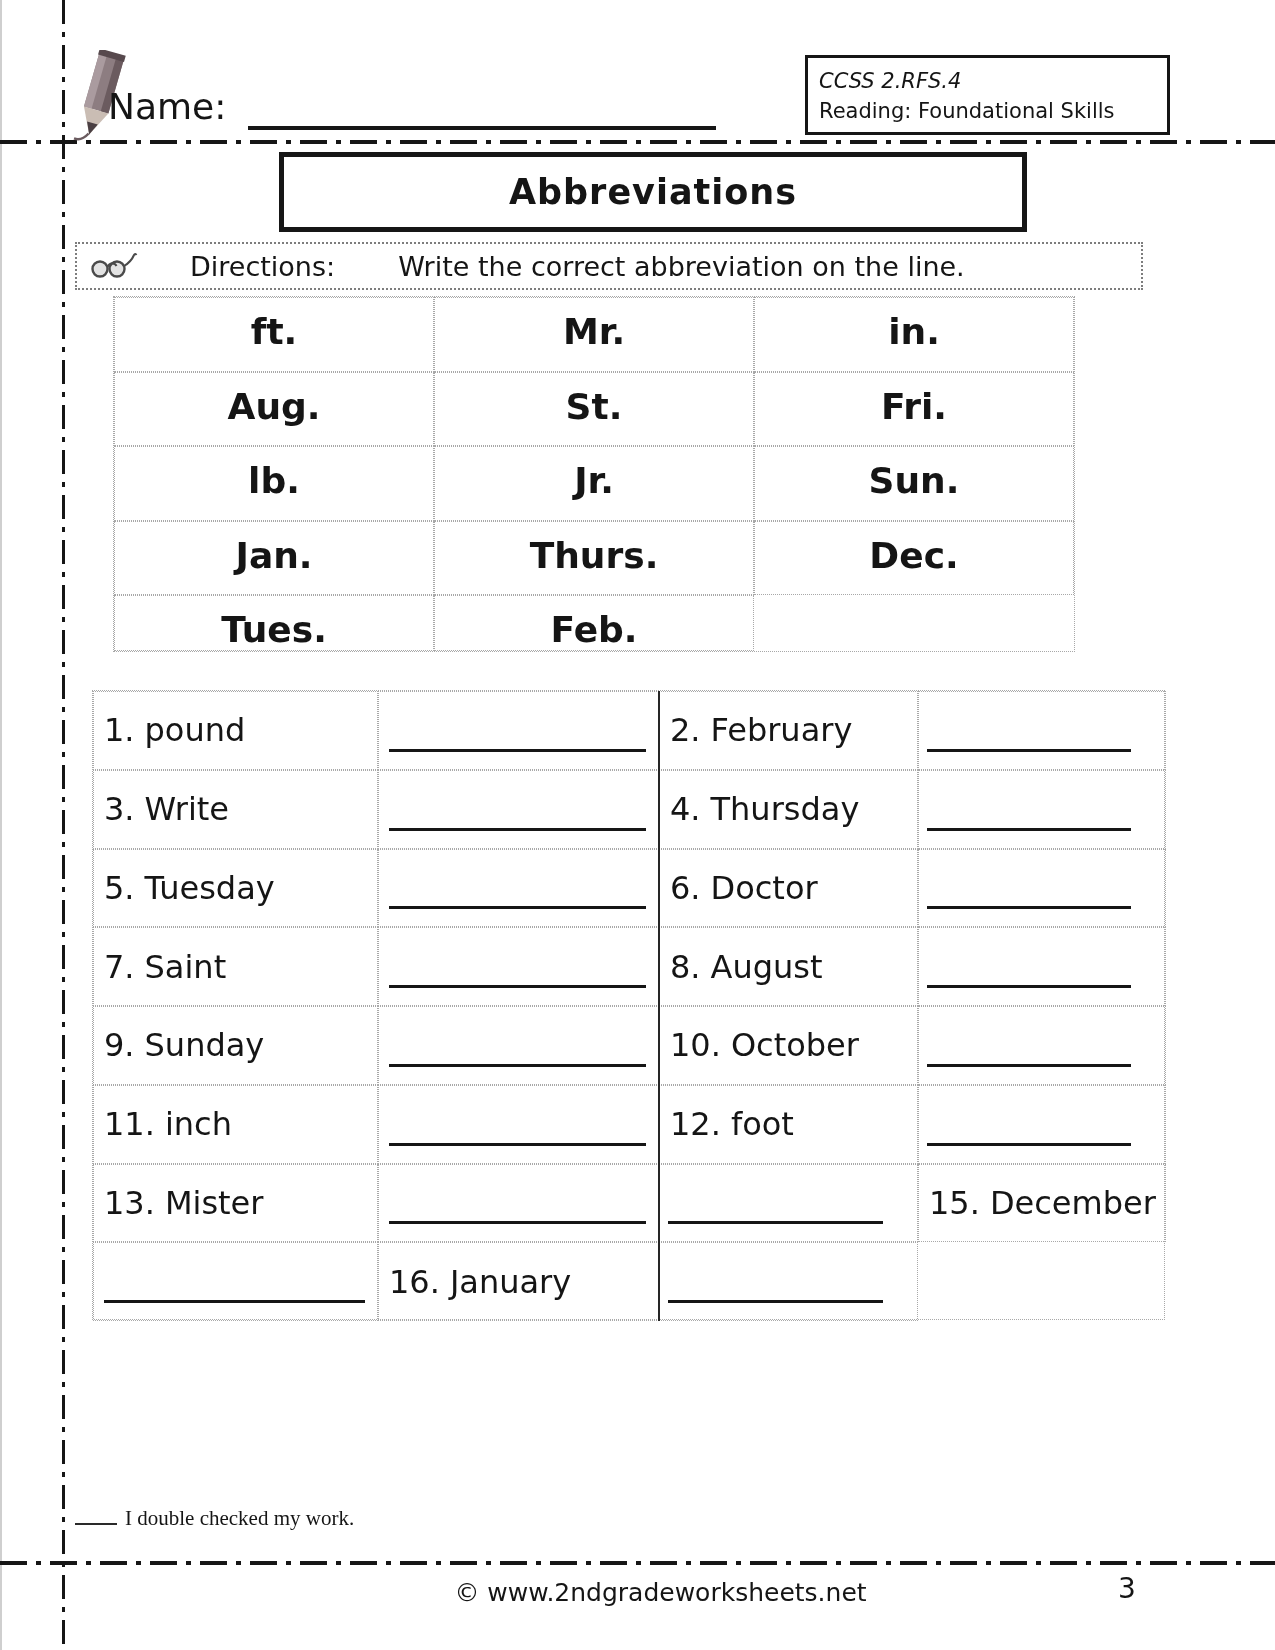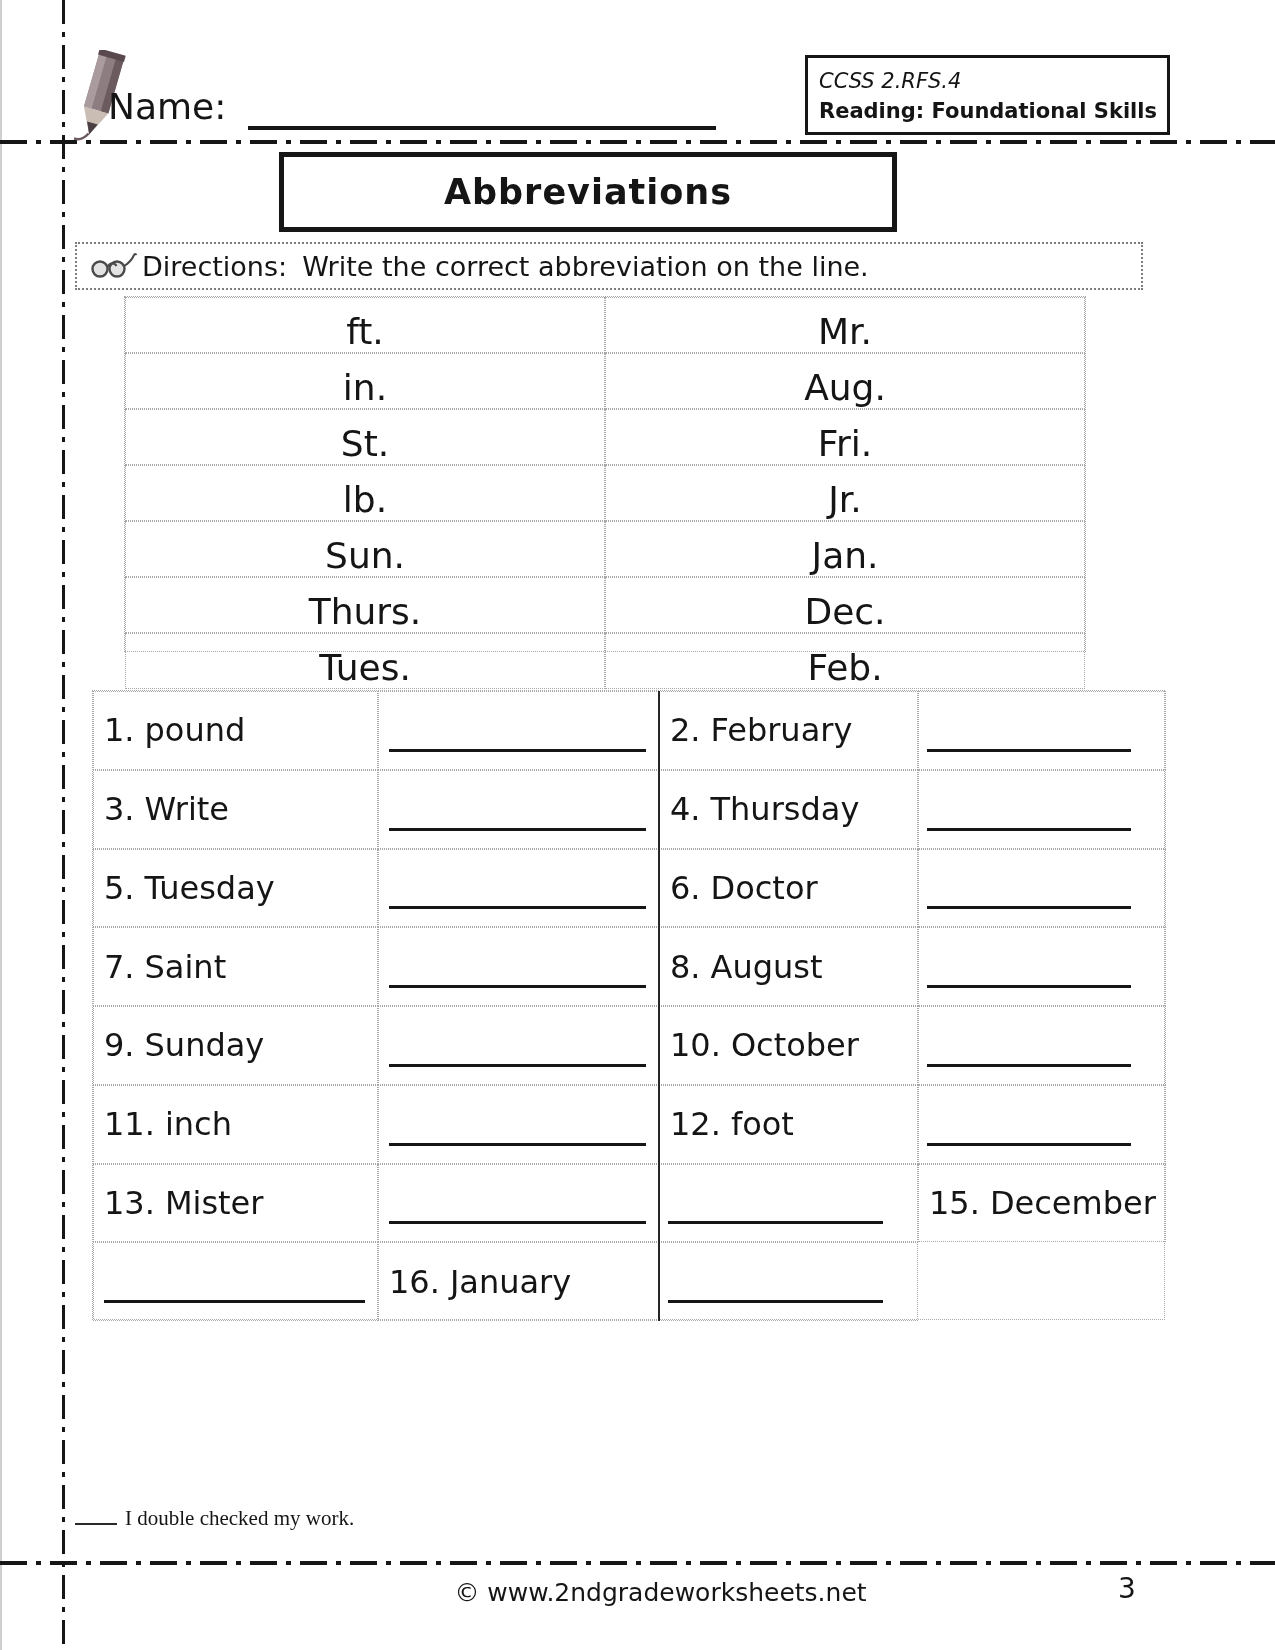--- a/index.html
+++ b/index.html
@@ -17,38 +17,38 @@
     background:repeating-linear-gradient(90deg,#161616 0 27px,transparent 27px 36px,#161616 36px 41px,transparent 41px 50px);}
   .hrule.top{top:140px;}
   .hrule.bottom{top:1561px;}
 
   
   .pencil{left:62px;top:50px;width:74px;height:92px;}
   .name-label{left:108px;top:86px;font-size:36px;}
   .name-line{left:248px;top:126px;width:468px;height:4px;background:#161616;}
   .ccss-box{left:805px;top:55px;width:365px;height:80px;border:3px solid #161616;padding:8px 6px 9px 11px;}
   .ccss-code{font-size:21px;font-style:italic;line-height:1.45;}
-  .ccss-subject{font-size:21px;line-height:1.45;font-weight:bold;}
-
-  
-  .title-box{left:279px;top:152px;width:618px;height:80px;border:3px solid #161616;padding:0;}
+  .ccss-subject{font-size:21px;line-height:1.45;}
+
+  
+  .title-box{left:279px;top:152px;width:748px;height:80px;border:3px solid #161616;padding:0;}
   .title-inner{width:100%;height:100%;border:2px solid #161616;box-sizing:border-box;
     display:flex;align-items:center;justify-content:center;}
   .title-text{font-size:35px;font-weight:bold;letter-spacing:1px;}
 
   
   .dir-box{left:75px;top:242px;width:1068px;height:48px;border:2px dotted #7d7d7d;
-    display:flex;align-items:center;padding-left:13px;}
+    display:flex;align-items:center;padding-left:13px;gap:48px;}
   .glasses{width:48px;height:28px;margin-right:4px;flex:none;}
   .dir-label{font-size:27px;}
   .dir-text{font-size:27px;margin-left:15px;}
 
   
-  .word-bank{left:124px;top:296px;width:962px;height:356px;border:1px dotted #a8a8a8;
-    display:grid;grid-template-columns:repeat(2,1fr);grid-template-rows:repeat(4,1fr);}
+  .word-bank{left:113px;top:296px;width:962px;height:356px;border:1px dotted #a8a8a8;
+    display:grid;grid-template-columns:repeat(3,1fr);grid-template-rows:repeat(4,1fr);font-weight:bold;}
   .wb-cell{border:1px dotted #a8a8a8;display:flex;justify-content:center;
     padding-top:13px;font-size:36px;box-sizing:border-box;}
 
   
   .ex-table{left:92px;top:690px;width:1073px;height:630px;border:1px dotted #a8a8a8;
     display:grid;grid-template-columns:285px 281px 259px 248px;grid-auto-rows:78.75px;}
   .ex-word{border:1px dotted #a8a8a8;display:flex;align-items:center;
     padding-left:10px;font-size:32px;box-sizing:border-box;white-space:nowrap;}
   .ex-num{margin-right:10px;}
   .ex-blank{border:1px dotted #a8a8a8;position:relative;box-sizing:border-box;}

